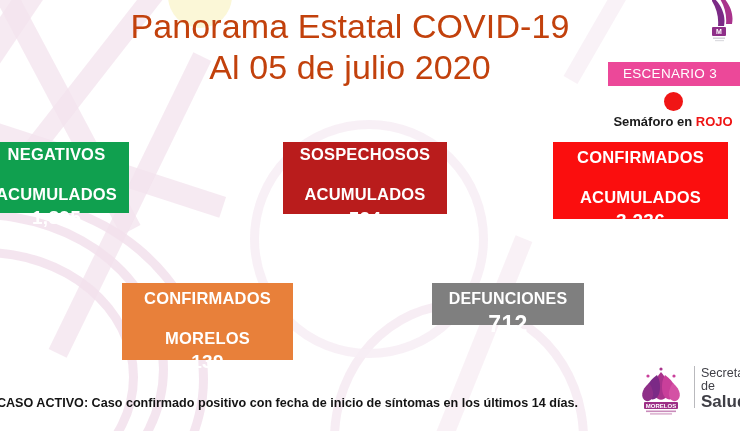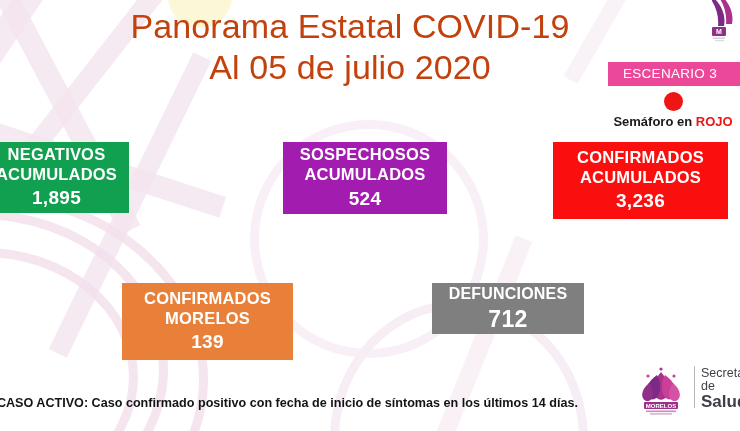--- a/index.html
+++ b/index.html
@@ -103,45 +103,46 @@
     color: #ffffff;
     font-weight: bold;
     text-align: center;
     line-height: 1.2;
     box-sizing: border-box;
   }
   .stat-label {
     font-size: 16.5px;
     letter-spacing: .2px;
     white-space: nowrap;
+    margin-top: 20px;
   }
   .stat-value {
     font-size: 19px;
     margin-top: 3px;
     letter-spacing: .3px;
   }
 
   #box-negativos {
     left: -16px;  top: 142px;  width: 145px;  height: 71px;
     background: #10a04f;
   }
   #box-sospechosos {
     left: 283px;  top: 142px;  width: 164px;  height: 72px;
-    background: #a21caf;
+    background: #b91c1c;
   }
   #box-confirmados-acum {
     left: 553px;  top: 142px;  width: 175px;  height: 77px;
     background: #fb0e0e;
   }
   #box-confirmados-activos {
     left: 122px;  top: 283px;  width: 171px;  height: 77px;
     background: #e8803a;
   }
   #box-defunciones {
-    left: 432px;  top: 283px;  width: 152px;  height: 51px;
+    left: 432px;  top: 283px;  width: 152px;  height: 42px;
     background: #7f7f7f;
   }
   #box-defunciones .stat-label { font-size: 16px; }
   #box-defunciones .stat-value { font-size: 23px; }
 
   
   .footnote {
     position: absolute;
     left: -8px;
     top: 396px;

